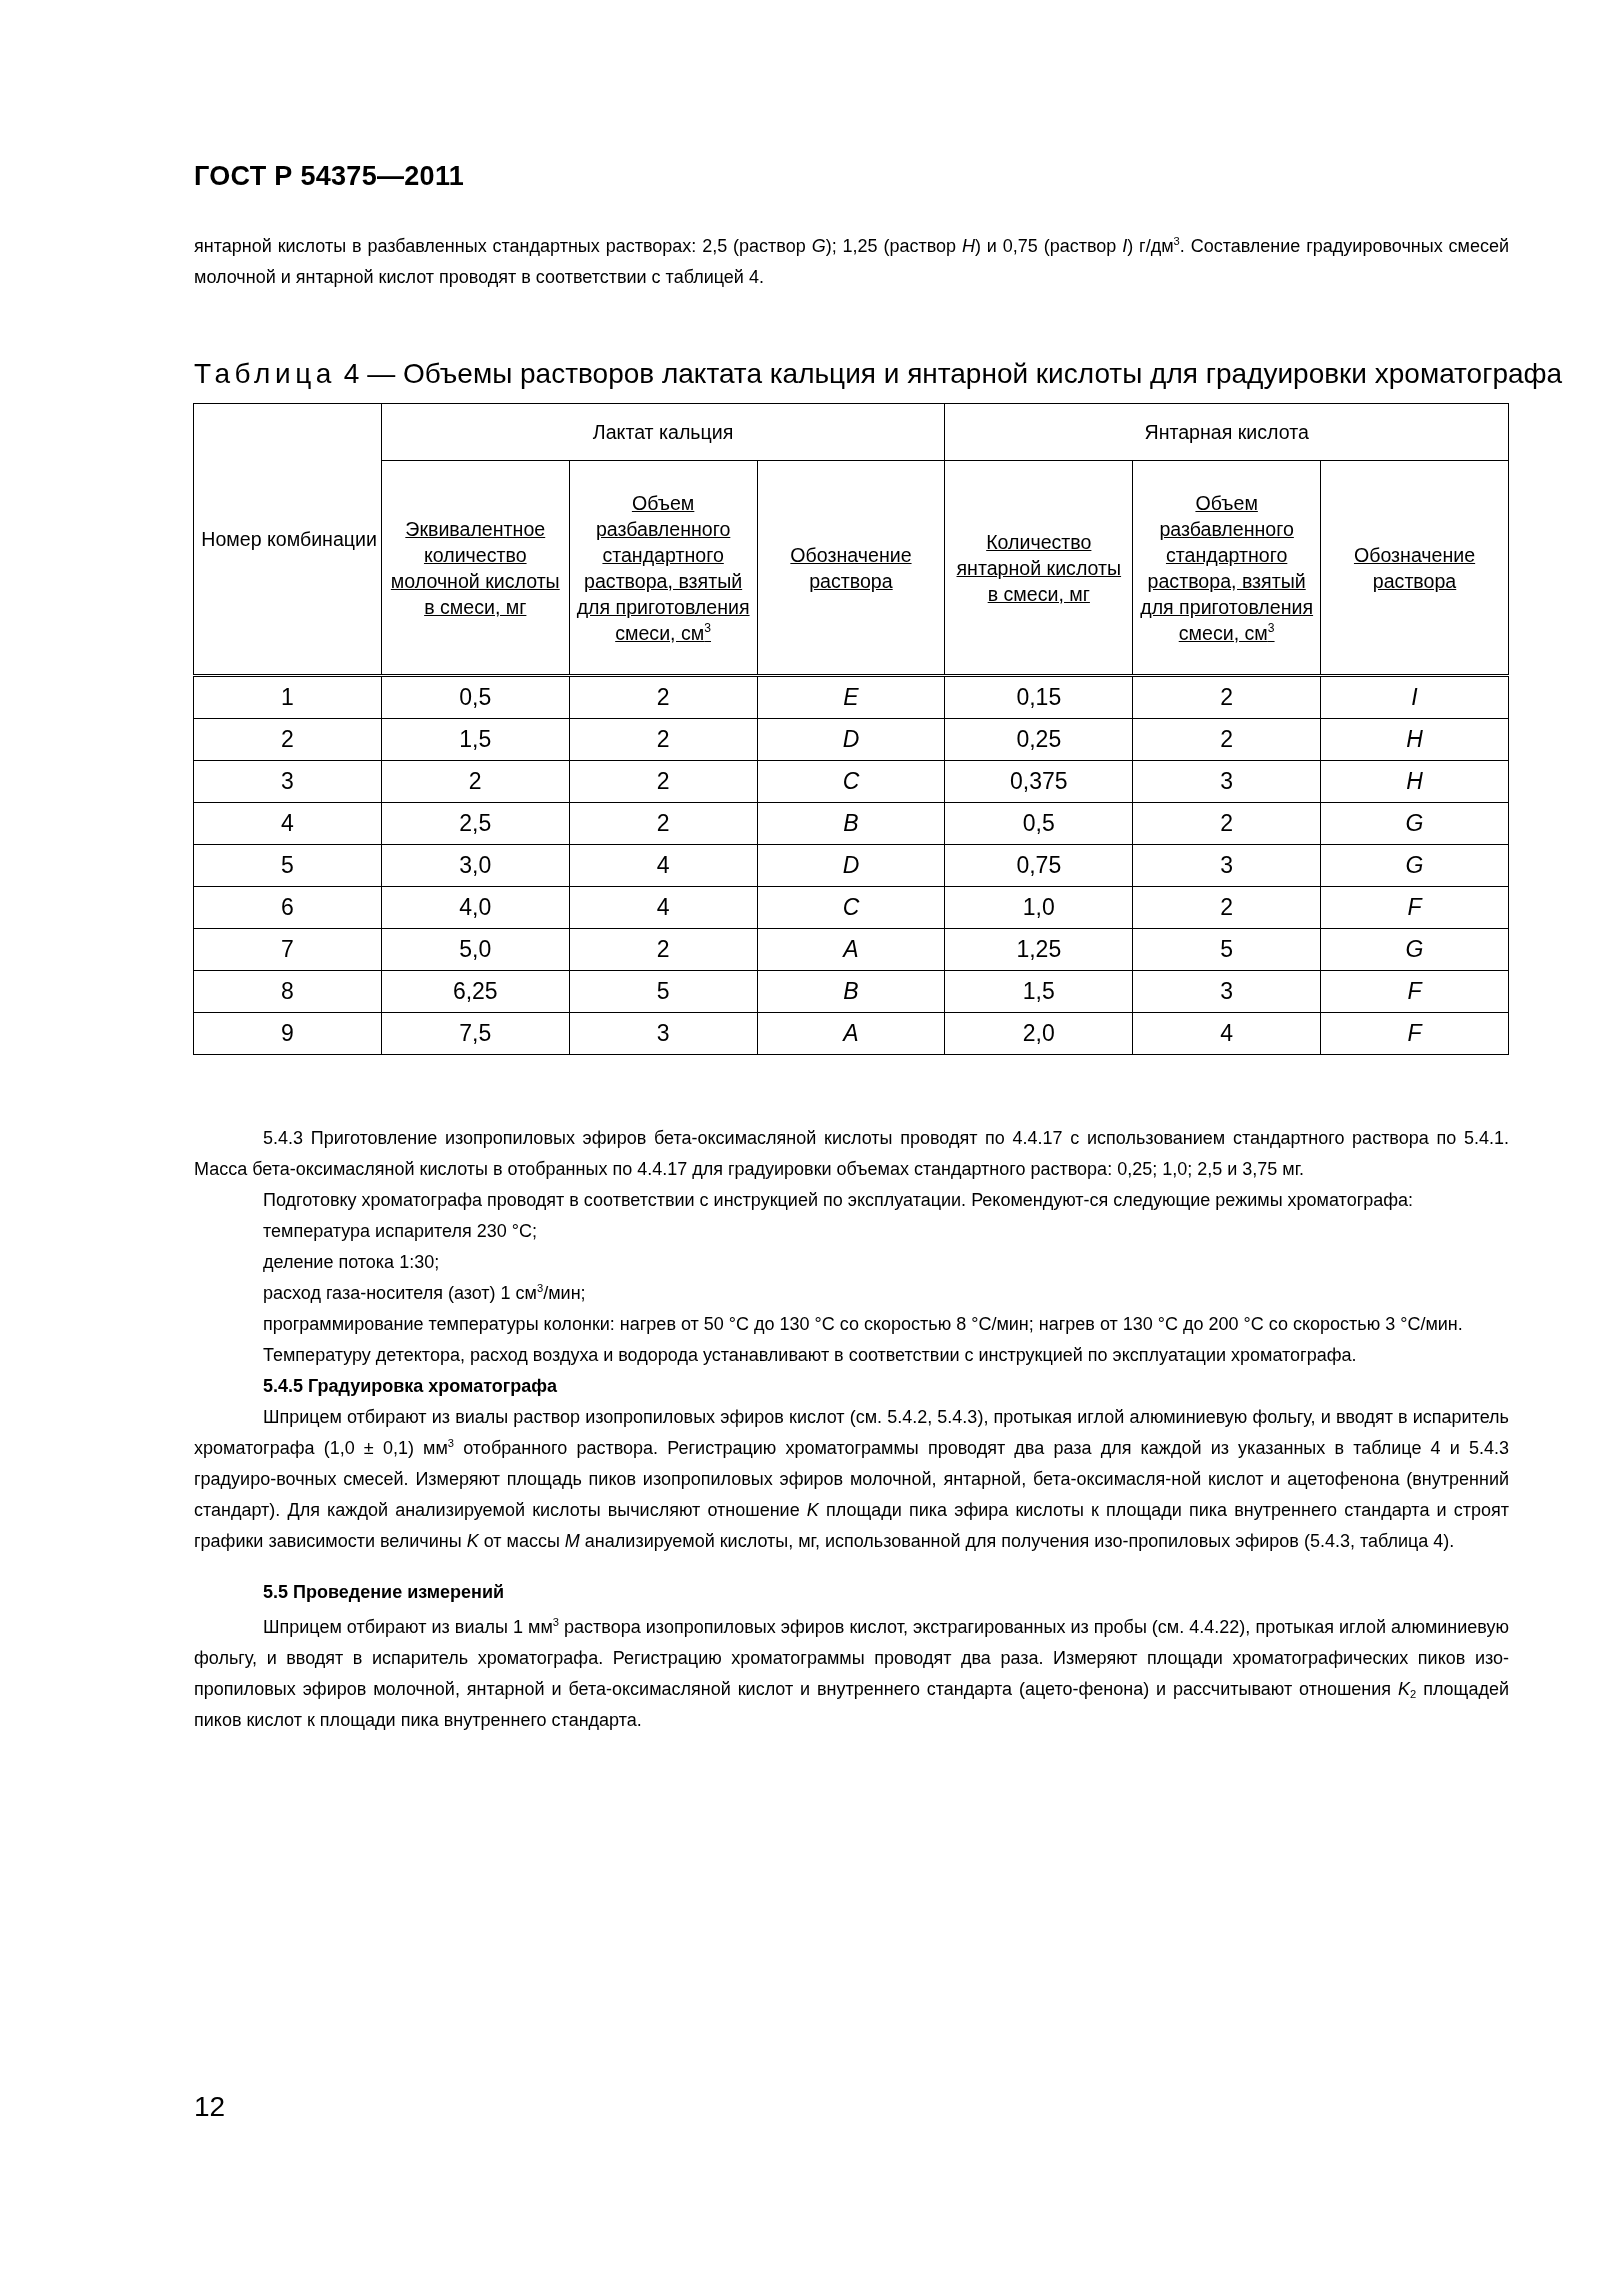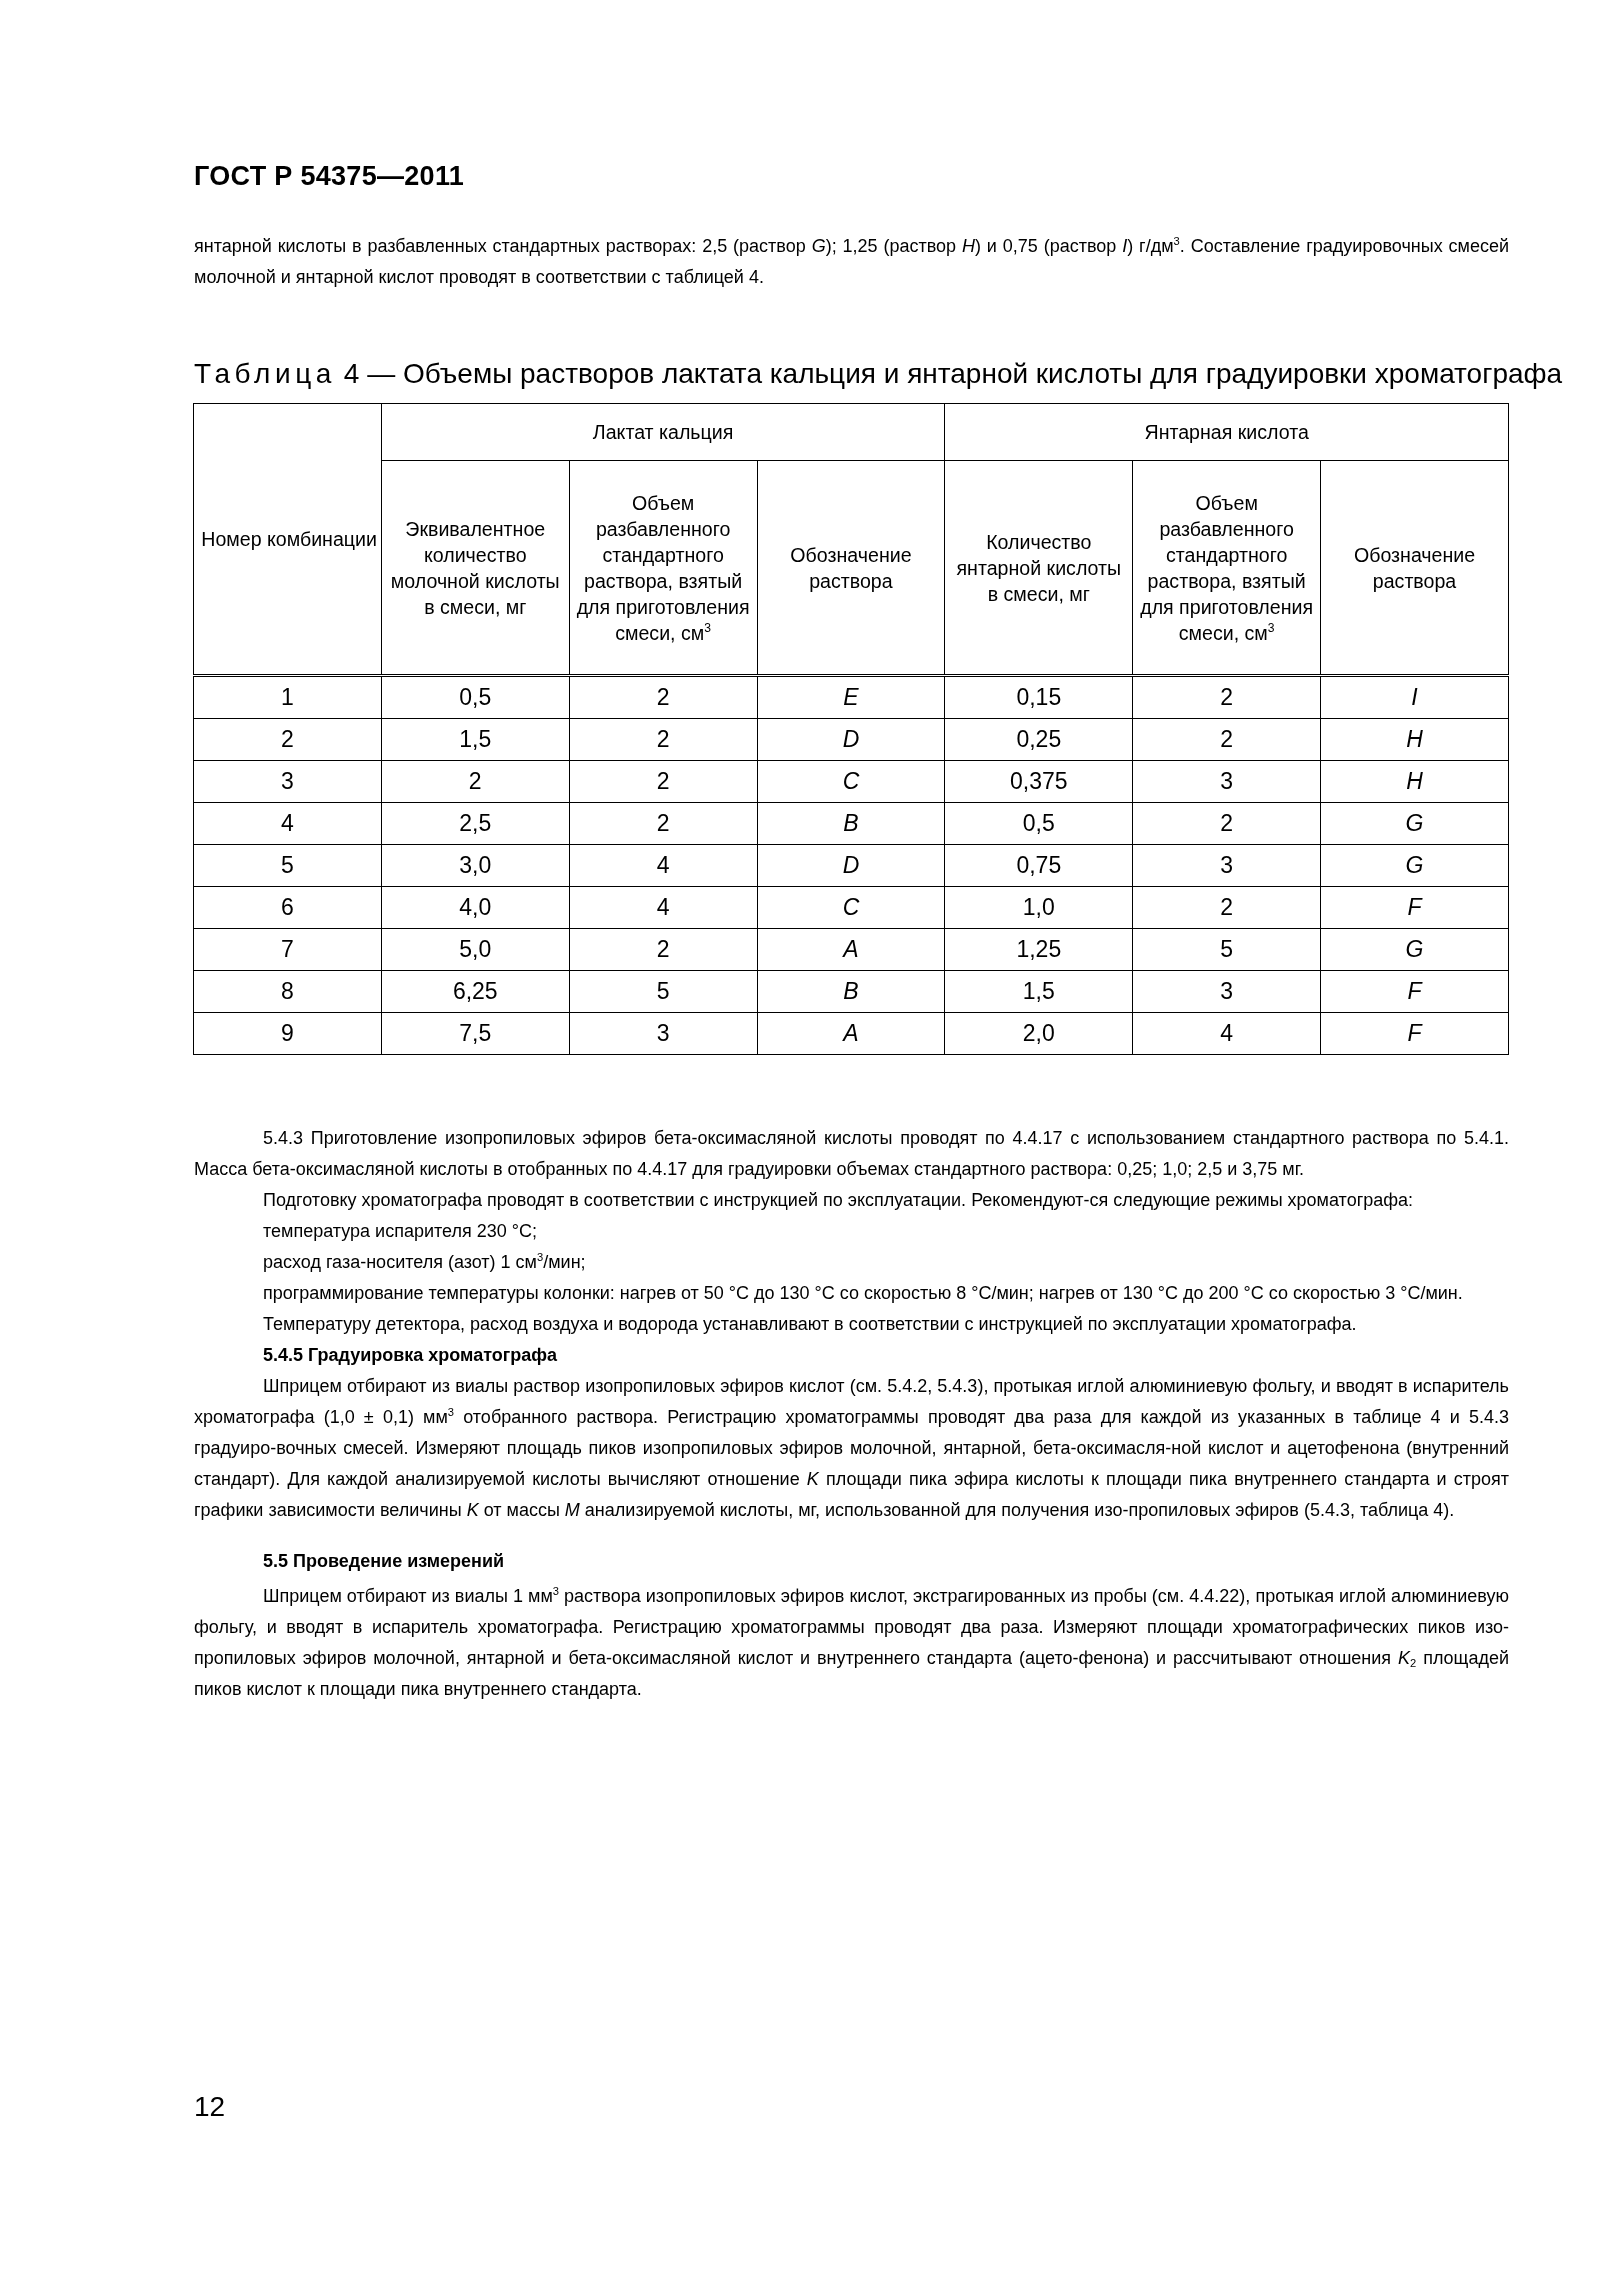--- a/index.html
+++ b/index.html
@@ -16,21 +16,21 @@
   sup { font-size: 0.62em; vertical-align: 0.65em; line-height: 0; }
   sub { font-size: 0.62em; vertical-align: -0.3em; line-height: 0; }
   .caption { position: absolute; left: 194px; top: 358px; font-size: 28px; white-space: nowrap; }
   .caption .spaced { letter-spacing: 4.6px; }
 
   table.t4 { position: absolute; left: 193px; top: 403px; width: 1316px; border-collapse: collapse; table-layout: fixed; }
   table.t4 td, table.t4 th { border: 1.3px solid #000; text-align: center; vertical-align: middle; padding: 0 3.9px; font-weight: normal; }
   table.t4 th { font-size: 19.6px; line-height: 26px; }
   table.t4 th.thin { border-left-width: 0.7px; border-right-width: 0.7px; }
   table.t4 tr.group th { height: 56px; }
-  table.t4 tr.sub th { height: 213px; border-bottom: 3.9px double #000; }
+  table.t4 tr.sub th { height: 213px; border-bottom: 3.9px double #000; text-decoration: underline; }
   table.t4 td { font-size: 23px; height: 41px; border-left-width: 0.7px; border-right-width: 0.7px; }
   table.t4 td.first { border-left-width: 1.3px; }
   table.t4 td.last { border-right-width: 1.3px; }
   table.t4 td.it { font-style: italic; }
 
   .page-number { position: absolute; left: 194px; top: 2091px; font-size: 28px; }
 </style>
 </head>
 <body>
 
@@ -152,20 +152,21 @@
         <td>4</td>
         <td class="it last">F</td>
       </tr>
     </tbody>
 </table>
 
 <div class="text-block just" style="top:1123px;">
   <p class="para indent">5.4.3 Приготовление изопропиловых эфиров бета-оксимасляной кислоты проводят по 4.4.17 с использованием стандартного раствора по 5.4.1. Масса бета-оксимасляной кислоты в отобранных по 4.4.17 для градуировки объемах стандартного раствора: 0,25; 1,0; 2,5 и 3,75 мг.</p>
   <p class="para indent">Подготовку хроматографа проводят в соответствии с инструкцией по эксплуатации. Рекомендуют-ся следующие режимы хроматографа:</p>
   <p class="item">температура испарителя 230 °С;</p>
+  <p class="item">деление потока 1:30;</p>
   <p class="item"><span>расход газа-носителя (азот) 1 см</span><sup>3</sup><span>/мин;</span></p>
   <p class="item">программирование температуры колонки: нагрев от 50 °С до 130 °С со скоростью 8 °С/мин; нагрев от 130 °С до 200 °С со скоростью 3 °С/мин.</p>
   <p class="para indent">Температуру детектора, расход воздуха и водорода устанавливают в соответствии с инструкцией по эксплуатации хроматографа.</p>
   <p class="heading">5.4.5 Градуировка хроматографа</p>
   <p class="para indent"><span>Шприцем отбирают из виалы раствор изопропиловых эфиров кислот (см. 5.4.2, 5.4.3), протыкая иглой алюминиевую фольгу, и вводят в испаритель хроматографа (1,0 ± 0,1) мм</span><sup>3</sup><span> отобранного раствора. Регистрацию хроматограммы проводят два раза для каждой из указанных в таблице 4 и 5.4.3 градуиро-вочных смесей. Измеряют площадь пиков изопропиловых эфиров молочной, янтарной, бета-оксимасля-ной кислот и ацетофенона (внутренний стандарт). Для каждой анализируемой кислоты вычисляют отношение </span><i>K</i><span> площади пика эфира кислоты к площади пика внутреннего стандарта и строят графики зависимости величины </span><i>K</i><span> от массы </span><i>M</i><span> анализируемой кислоты, мг, использованной для получения изо-пропиловых эфиров (5.4.3, таблица 4).</span></p>
   <p class="heading" style="margin-top:20px;">5.5 Проведение измерений</p>
   <p class="para indent" style="margin-top:3.9px;"><span>Шприцем отбирают из виалы 1 мм</span><sup>3</sup><span> раствора изопропиловых эфиров кислот, экстрагированных из пробы (см. 4.4.22), протыкая иглой алюминиевую фольгу, и вводят в испаритель хроматографа. Регистрацию хроматограммы проводят два раза. Измеряют площади хроматографических пиков изо-пропиловых эфиров молочной, янтарной и бета-оксимасляной кислот и внутреннего стандарта (ацето-фенона) и рассчитывают отношения </span><i>K</i><sub>2</sub><span> площадей пиков кислот к площади пика внутреннего стандарта.</span></p>
 </div>
 
 <div class="page-number">12</div>

